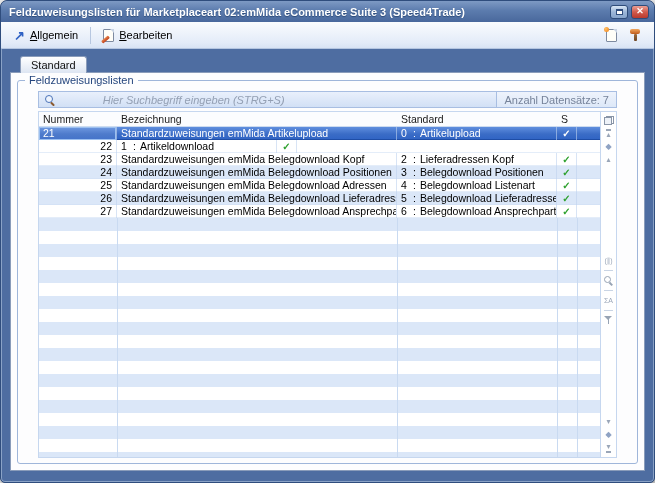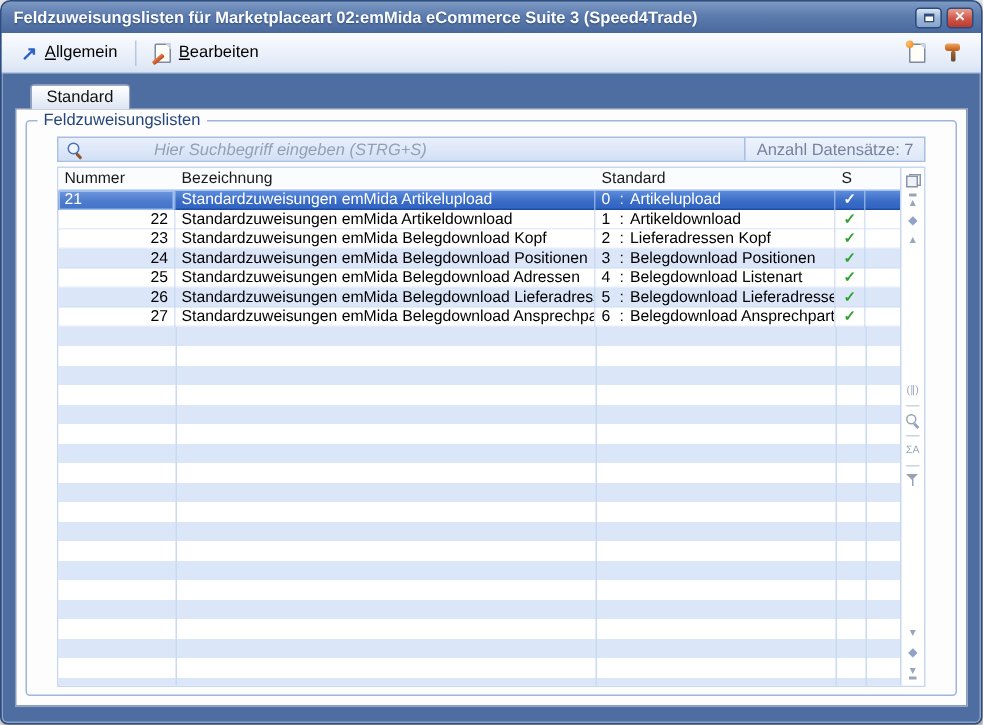--- a/index.html
+++ b/index.html
@@ -228,21 +228,20 @@
                   <div class="cell c-listenart">
                     <span class="la-num">0</span>
                     <span class="la-colon">:</span>
                     <span>Artikelupload</span>
                   </div>
                   <div class="cell c-s"><span class="check">✓</span></div>
                   <div class="cell c-extra"></div>
                 </div>
                 <div class="row">
                   <div class="cell c-nummer">22</div>
-                  <div class="cell c-bezeichnung">Standardzuweisungen emMida Artikeldownload</div>
                   <div class="cell c-listenart">
                     <span class="la-num">1</span>
                     <span class="la-colon">:</span>
                     <span>Artikeldownload</span>
                   </div>
                   <div class="cell c-s"><span class="check">✓</span></div>
                   <div class="cell c-extra"></div>
                 </div>
                 <div class="row">
                   <div class="cell c-nummer">23</div>

